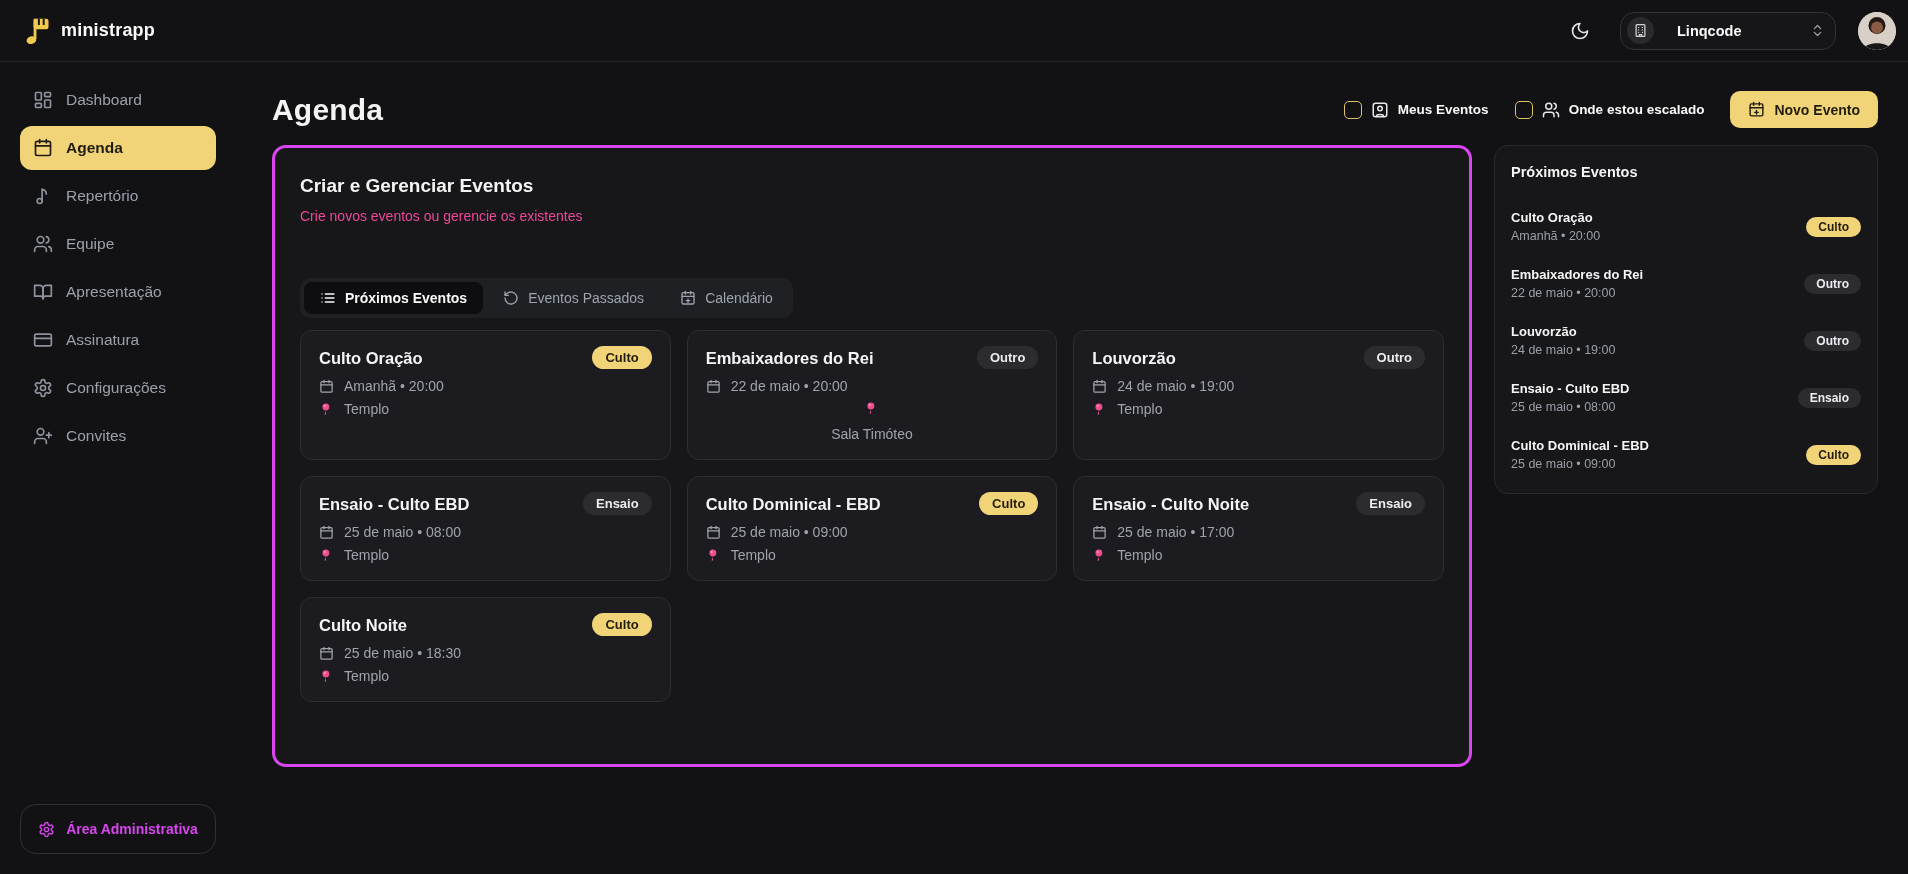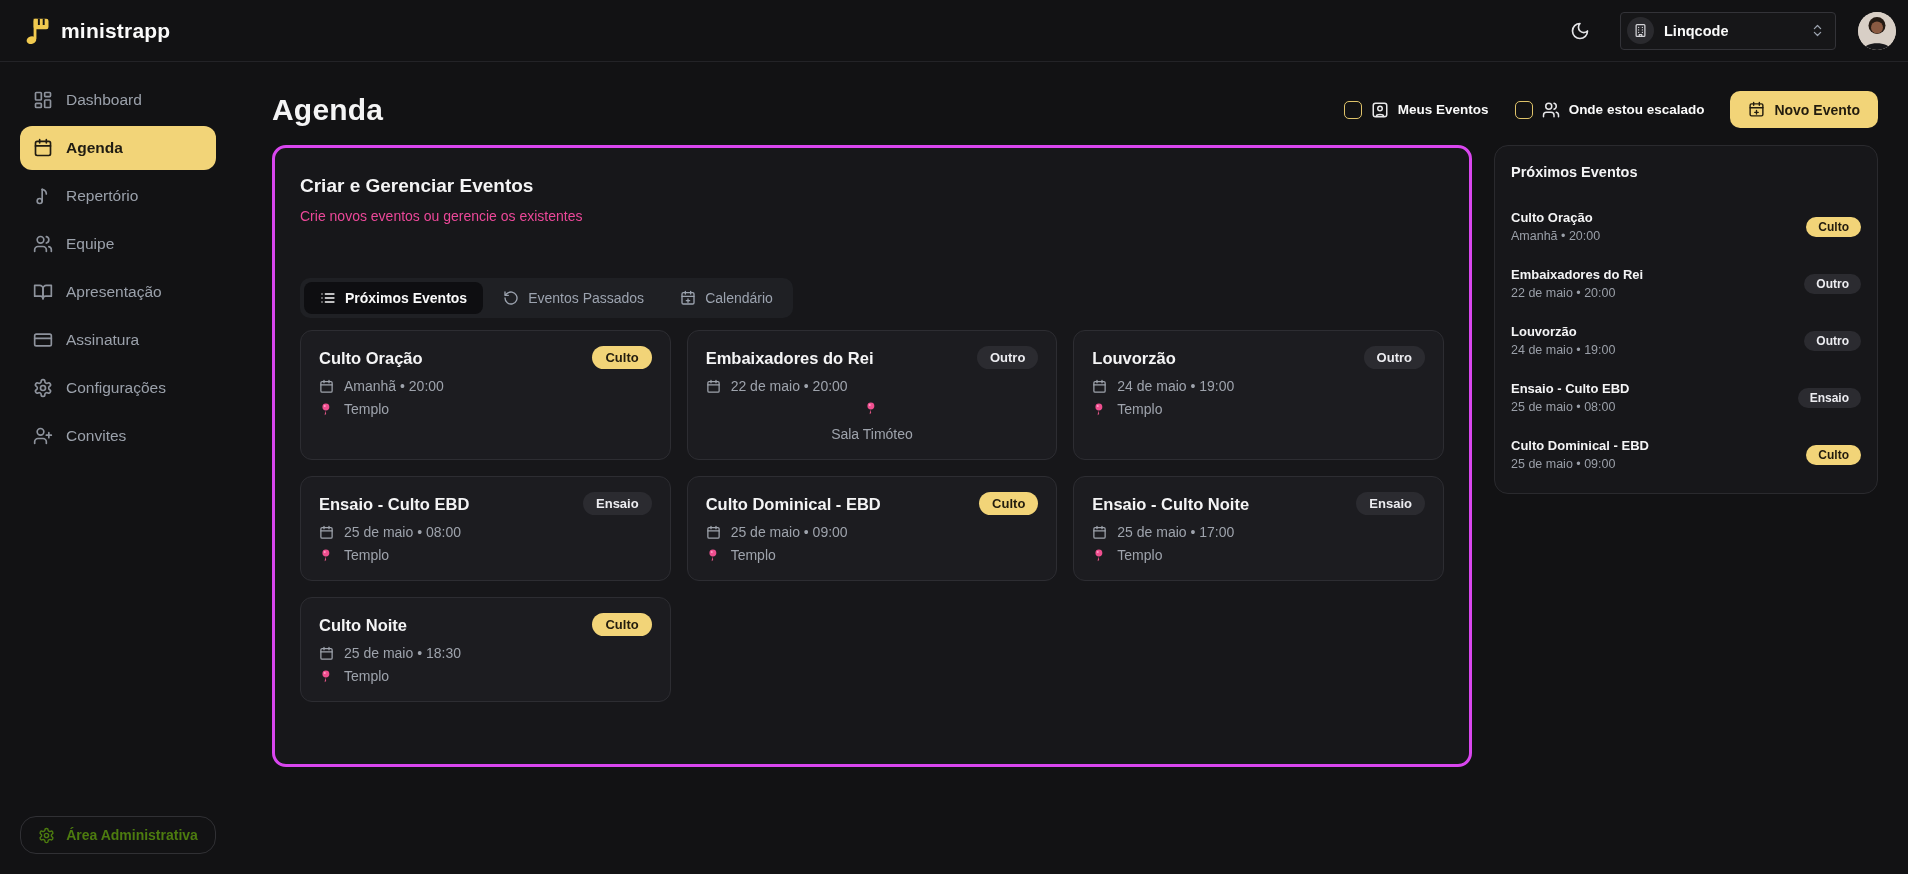--- a/index.html
+++ b/index.html
@@ -4,42 +4,42 @@
 <style>
   * { margin:0; padding:0; box-sizing:border-box; }
   html,body { background:#0e0e10; }
   body { font-family:"Liberation Sans","DejaVu Sans",sans-serif; color:#f4f4f5; }
   .app { width:1908px; height:874px; background:#121214; overflow:hidden; display:flex; flex-direction:column; }
 
   
   .topbar { height:62px; flex:0 0 62px; display:flex; align-items:center; justify-content:space-between;
             padding:0 12px 0 24px; border-bottom:1px solid #232327; }
   .brand { display:flex; align-items:center; gap:9px; }
-  .brand-name { font-size:21px; font-weight:600; letter-spacing:.2px; color:#fafafa; }
+  .brand-name { font-size:18px; font-weight:600; letter-spacing:.2px; color:#fafafa; }
   .topbar-right { display:flex; align-items:center; gap:22px; }
   .icon-btn { width:36px; height:36px; display:flex; align-items:center; justify-content:center;
               background:transparent; border:none; color:#e4e4e7; cursor:pointer; border-radius:8px; }
-  .org-select { display:flex; align-items:center; gap:10px; height:38px; min-width:216px;
-                border:1px solid #333338; border-radius:4px; background:#161618; padding:0 10px 0 6px; cursor:pointer; }
+  .org-select { display:flex; align-items:center; gap:23px; height:38px; min-width:216px;
+                border:1px solid #333338; border-radius:14px; background:#161618; padding:0 10px 0 6px; cursor:pointer; }
   .org-avatar { width:27px; height:27px; border-radius:50%; background:#2a2a2e; display:flex; align-items:center; justify-content:center; color:#d4d4d8; }
   .org-name { font-size:14.5px; font-weight:700; color:#fafafa; flex:1; }
   .unfold { color:#9ca3af; }
   .user-avatar { width:38px; height:38px; border-radius:50%; overflow:hidden; flex:0 0 38px; cursor:pointer; background:#d8cfc6; }
 
   
   .content { flex:1; display:flex; min-height:0; }
   .sidebar { width:236px; flex:0 0 236px; padding:16px 20px 20px; display:flex; flex-direction:column; }
   .side-item { display:flex; align-items:center; gap:13px; height:44px; padding:0 13px; margin-bottom:4px;
                border-radius:12px; color:#9ba1ab; font-size:15.5px; cursor:pointer; }
   .side-item .icn { display:flex; color:#8e939d; }
   .side-item.active { background:#f2d478; color:#201c12; font-weight:600; }
   .side-item.active .icn { color:#201c12; }
   .side-spacer { flex:1; }
-  .admin-btn { display:flex; align-items:center; justify-content:center; gap:11px; height:38px;
-               border:1px solid #303034; border-radius:16px; background:transparent; color:#4d7c0f;
+  .admin-btn { display:flex; align-items:center; justify-content:center; gap:11px; height:50px;
+               border:1px solid #303034; border-radius:16px; background:transparent; color:#d946ef;
                font-size:14px; font-weight:700; cursor:pointer; }
 
   .page { flex:1; padding:29px 30px 0 36px; display:flex; flex-direction:column; min-width:0; }
   .page-header { display:flex; align-items:center; justify-content:space-between; margin-bottom:17px; }
   .page-title { font-size:30px; font-weight:800; letter-spacing:.2px; }
   .header-controls { display:flex; align-items:center; gap:26px; }
   .filter { display:flex; align-items:center; gap:9px; cursor:pointer; }
   .checkbox { width:18px; height:18px; border:1.6px solid #dfc36a; border-radius:5px; background:transparent; }
   .filter .f-icn { display:flex; color:#e8e8ea; }
   .filter-label { font-size:13.5px; font-weight:700; color:#fafafa; }

